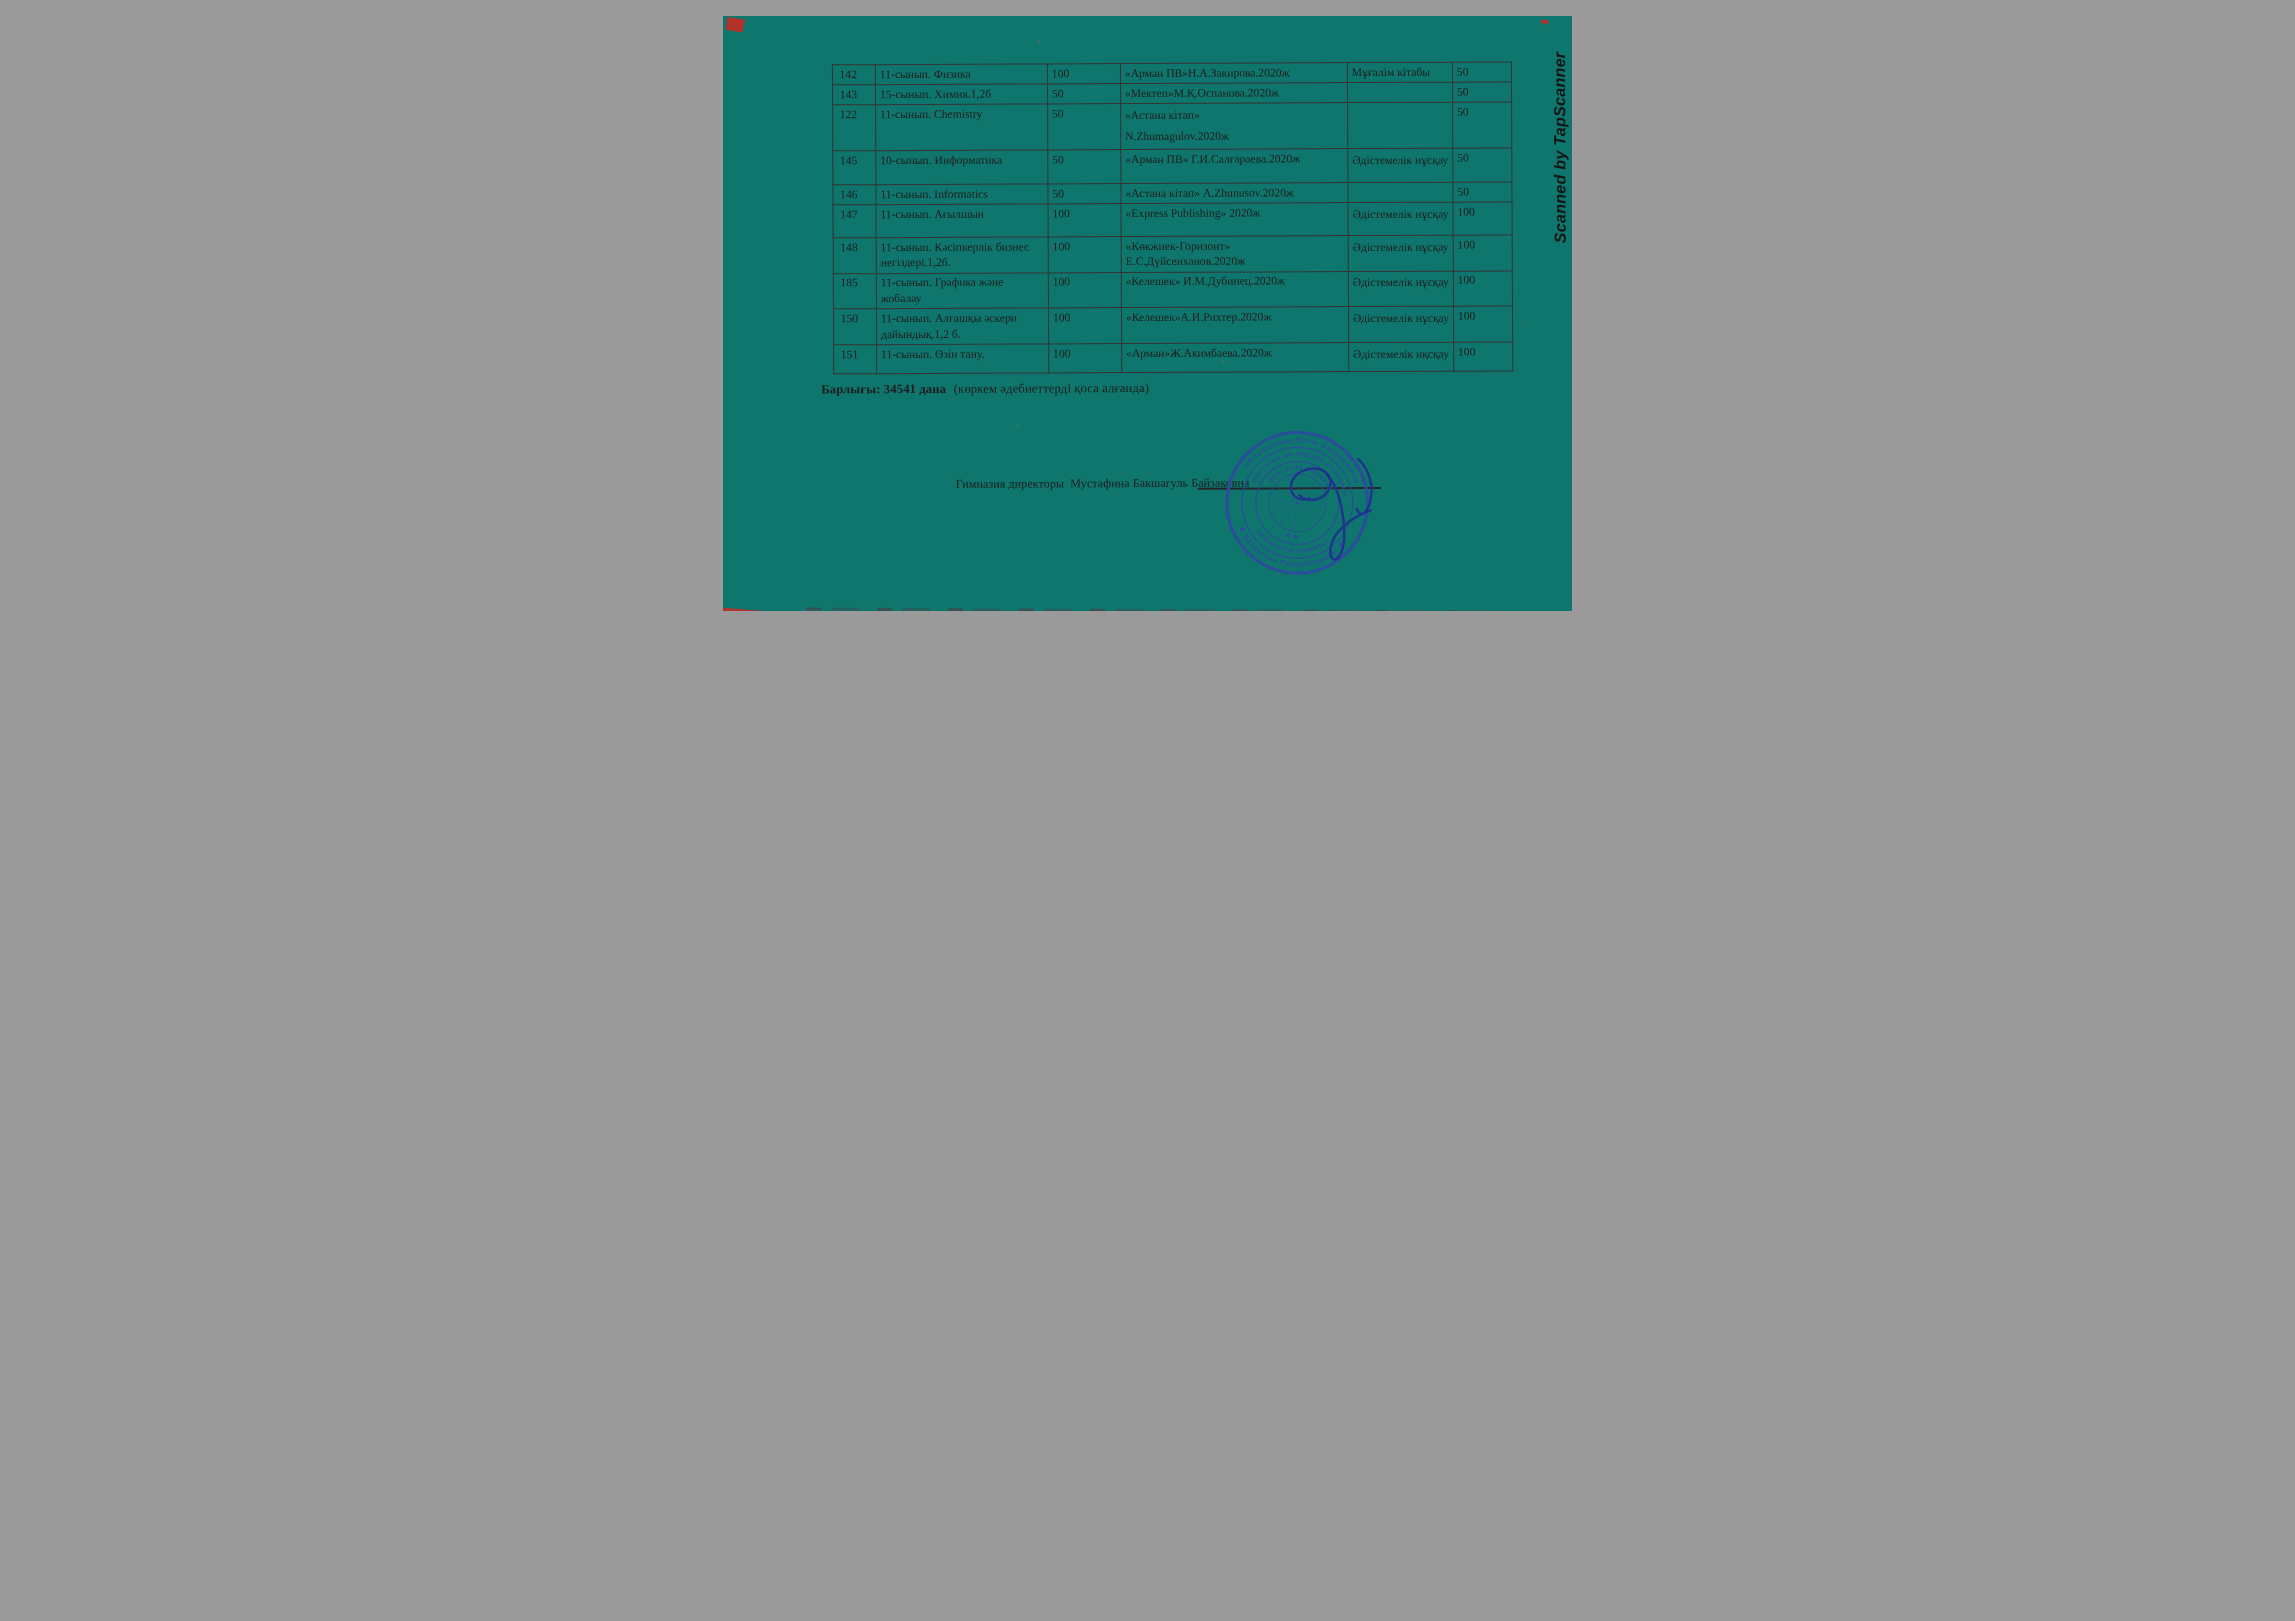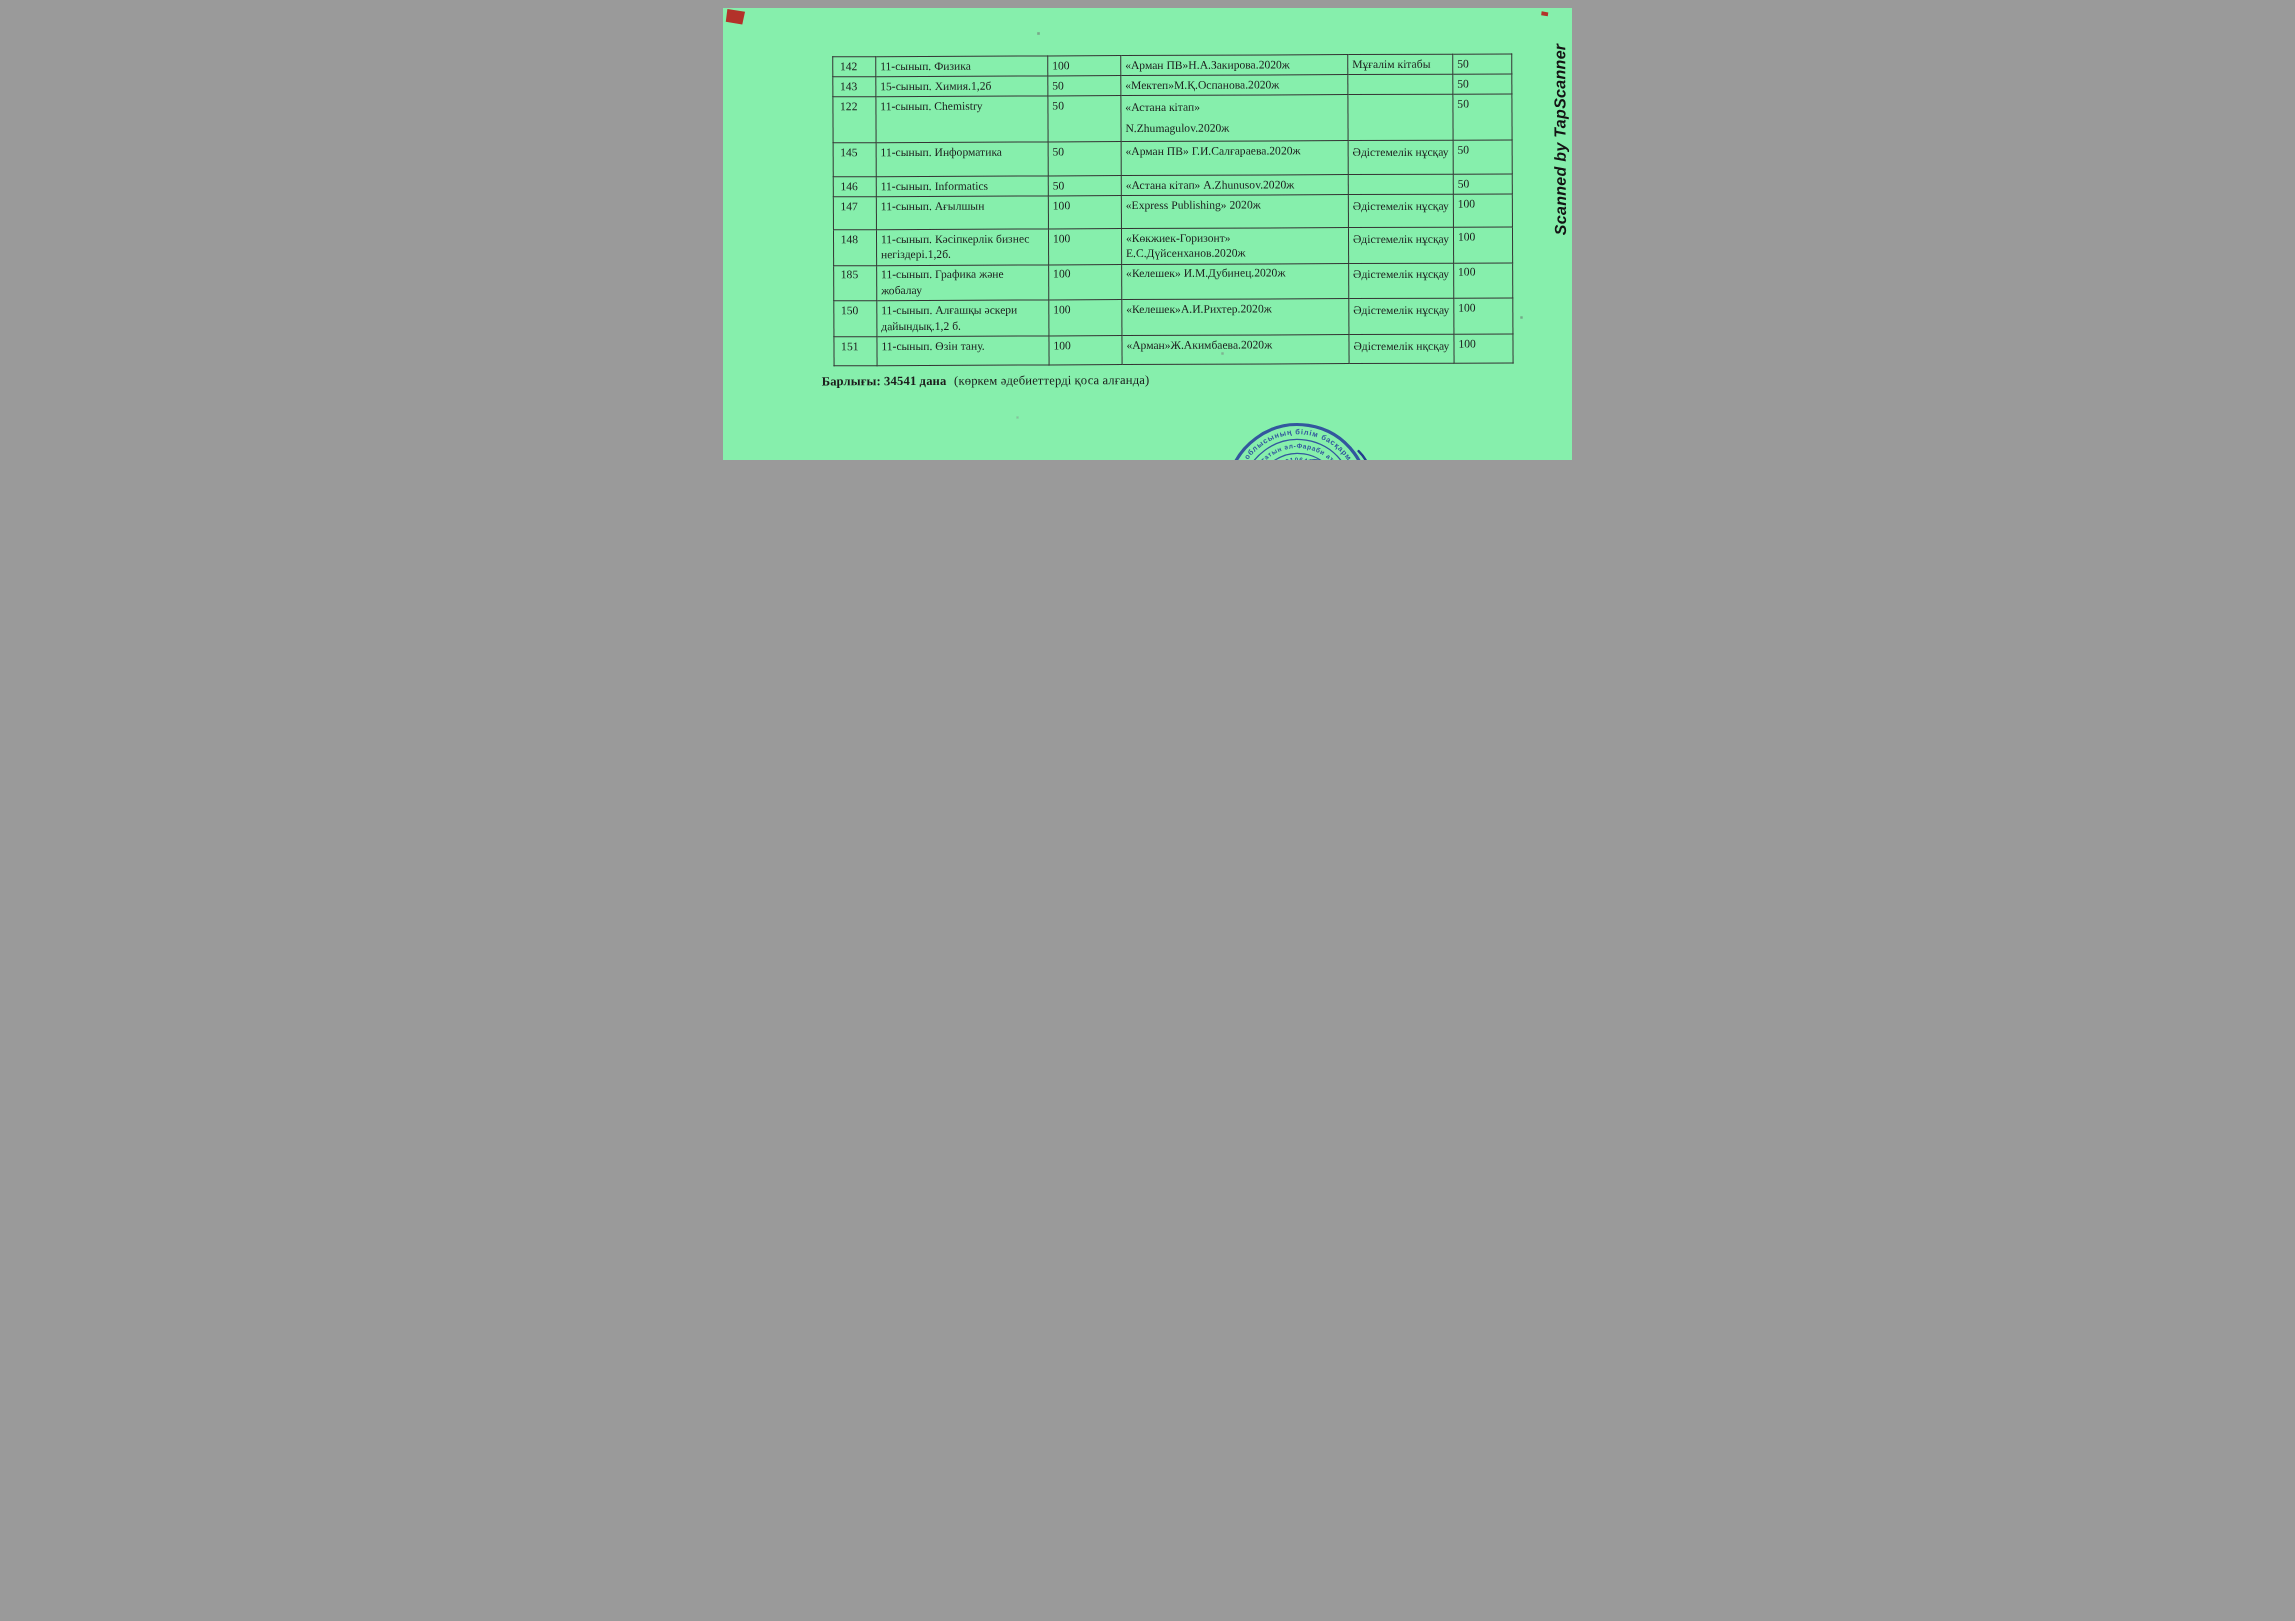--- a/index.html
+++ b/index.html
@@ -1,18 +1,18 @@
 <!DOCTYPE html>
 <html style="font-size:8.8px"><head>
 <meta charset="utf-8">
 <style>
   html,body{margin:0;padding:0;background:#9a9a9a;}
   .page{
-    position:relative; width:849px; height:452px; margin:8px auto;
-    background:#86efac; overflow:hidden;
+    position:relative; width:849px; height:595px; margin:16px auto;
+    background:#0f766e; overflow:hidden;
     font-family:"Liberation Serif", serif; color:#1c1c1c;
   }
   .sheet{position:absolute; inset:0; transform:rotate(-0.25deg);}
 
   
   table.doc-table{
     position:absolute; left:110px; top:47px; width:679px;
     border-collapse:collapse; table-layout:fixed;
     font-size:11.6px; line-height:1.35;
   }
@@ -118,21 +118,21 @@
         <td class="c-no">122</td>
         <td class="c-sub">11-сынып. Chemistry</td>
         <td class="c-qty">50</td>
         <td class="c-pub">«Астана кітап»
 N.Zhumagulov.2020ж</td>
         <td class="c-note"></td>
         <td class="c-qty2">50</td>
       </tr>
           <tr>
         <td class="c-no">145</td>
-        <td class="c-sub">11-сынып. Информатика</td>
+        <td class="c-sub">10-сынып. Информатика</td>
         <td class="c-qty">50</td>
         <td class="c-pub">«Арман ПВ» Г.И.Салғараева.2020ж</td>
         <td class="c-note">Әдістемелік нұсқау</td>
         <td class="c-qty2">50</td>
       </tr>
           <tr>
         <td class="c-no">146</td>
         <td class="c-sub">11-сынып. Informatics</td>
         <td class="c-qty">50</td>
         <td class="c-pub">«Астана кітап» A.Zhunusov.2020ж</td>

